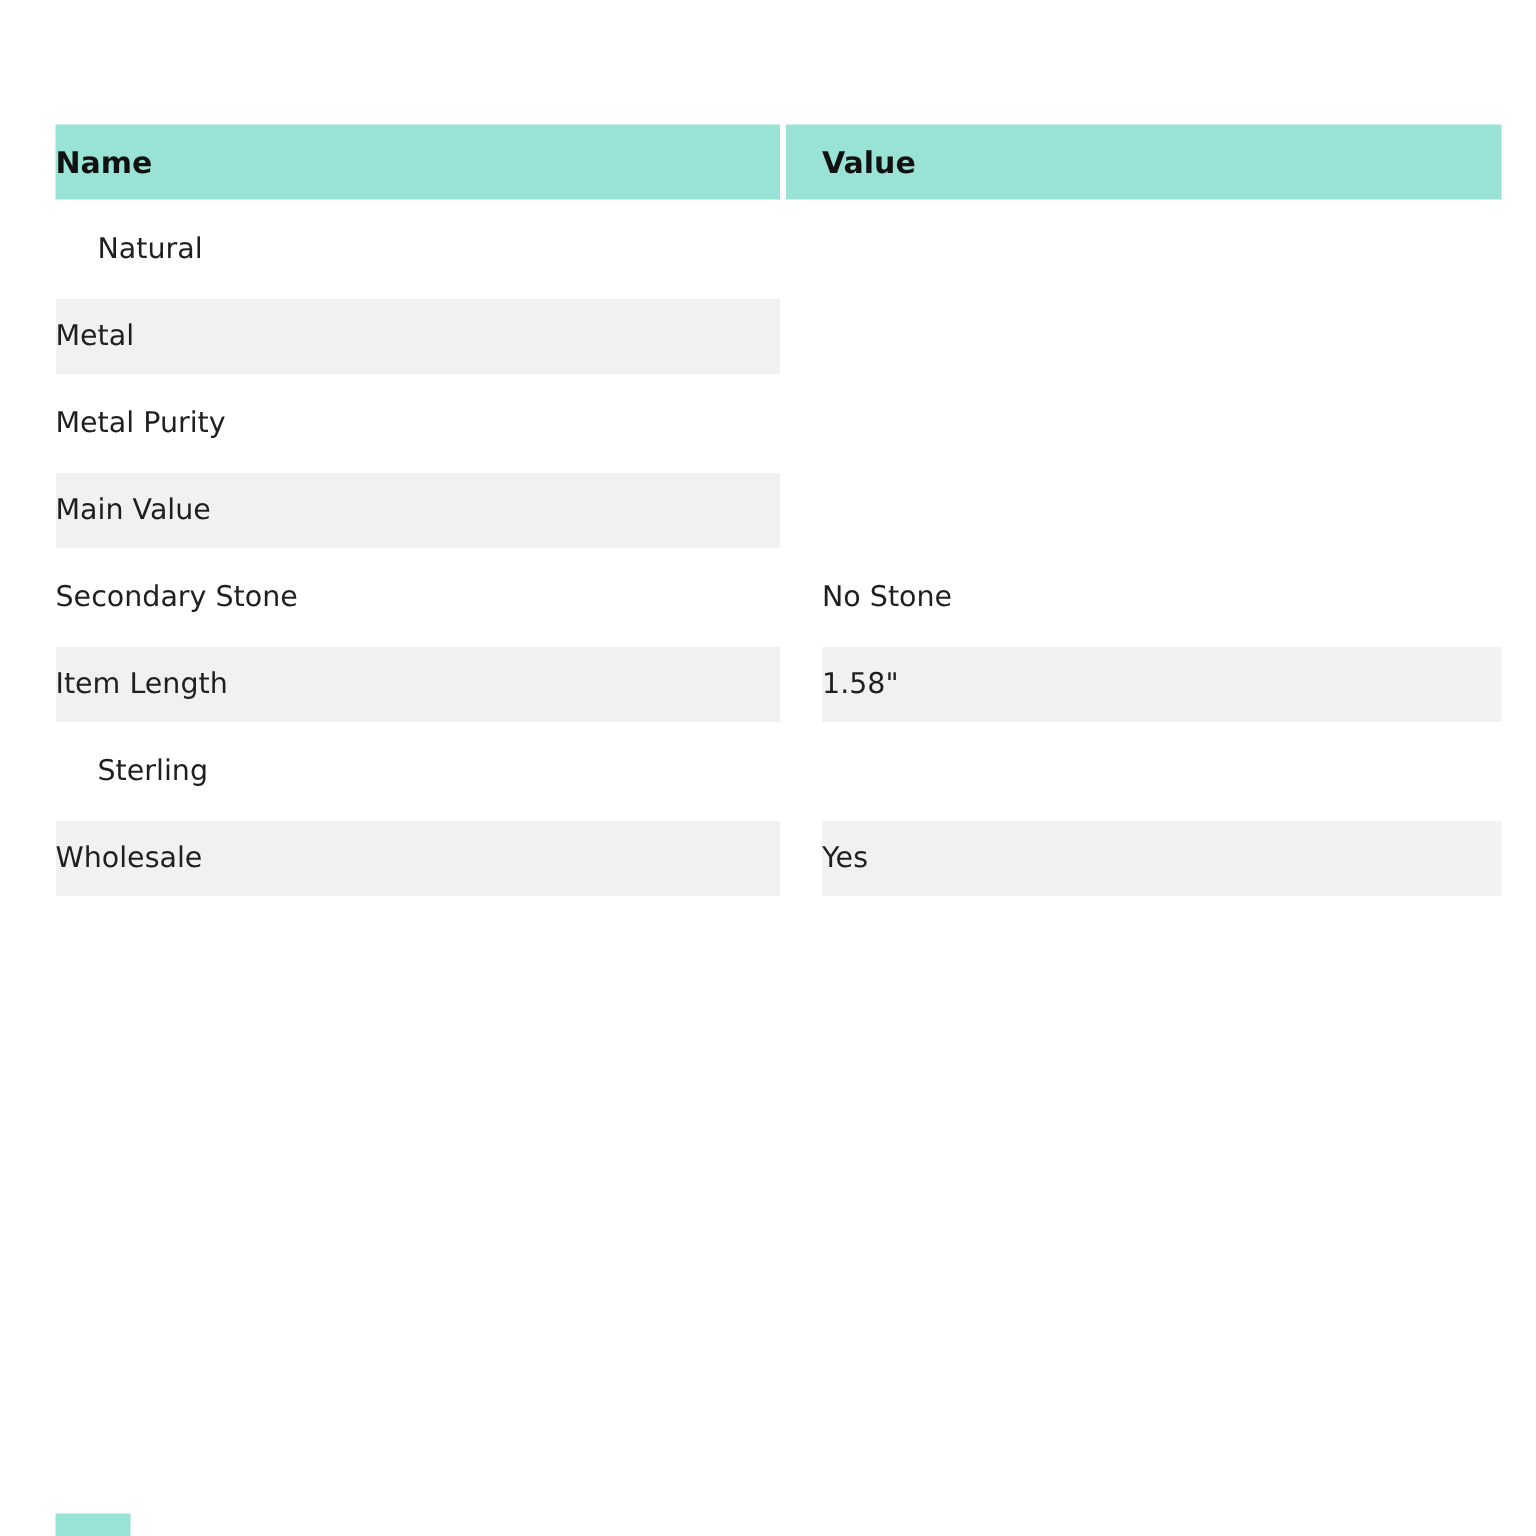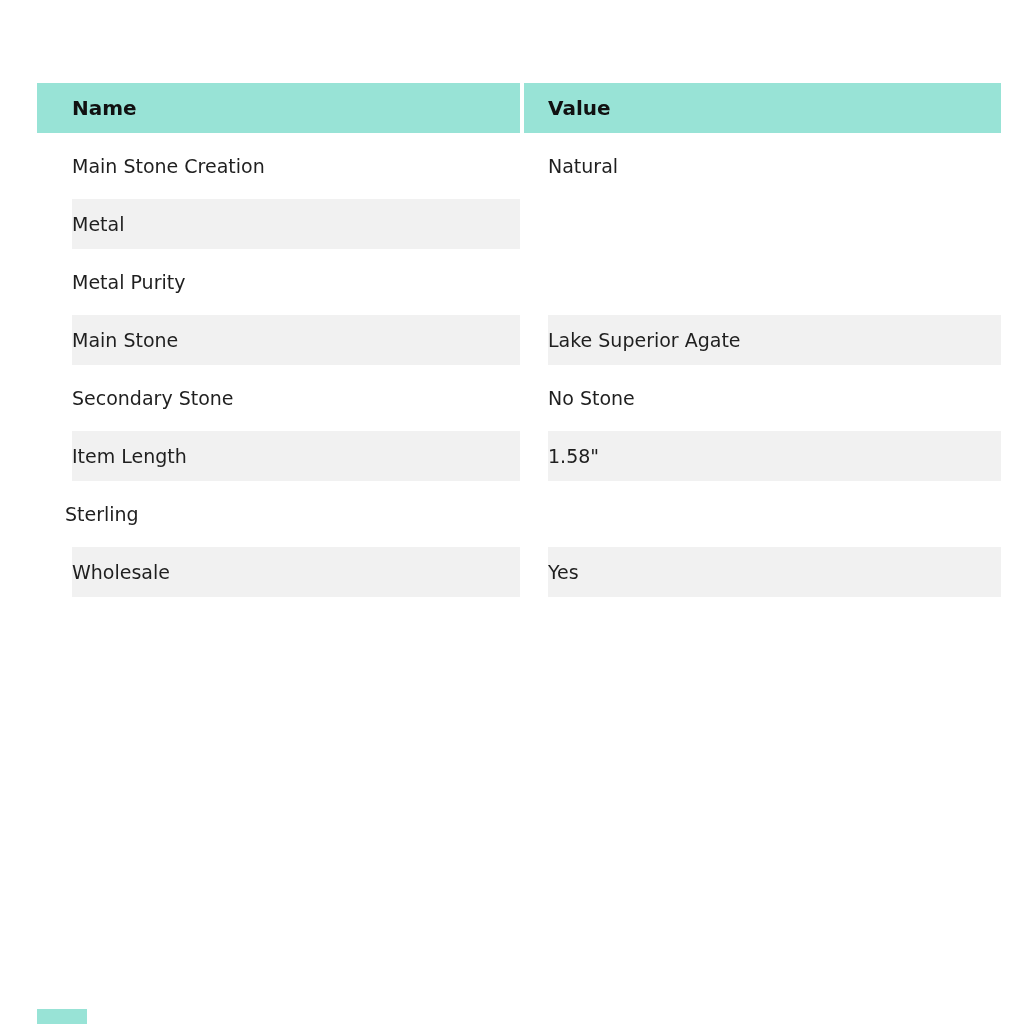--- a/index.html
+++ b/index.html
@@ -42,21 +42,20 @@
     height: 58px;
   }
   .cell {
     display: flex;
     align-items: center;
     font-size: 19px;
     box-sizing: border-box;
   }
   .cell.name {
     width: 483px;
-    padding-left: 35px;
   }
   .colgap {
     width: 4px;
     flex: 0 0 4px;
   }
   .cell.value {
     flex: 1;
     padding-left: 24px;
   }
   
@@ -88,23 +87,20 @@
       </div>
       <div class="colgap"></div>
       <div class="cell value">
         <span>Value</span>
       </div>
     </div>
 
     <div class="tbody">
 
       <div class="trow">
-        <div class="cell name">
-          <span>Main Stone Creation</span>
-        </div>
         <div class="colgap"></div>
         <div class="cell value">
           <span>Natural</span>
         </div>
       </div>
 
       <div class="trow">
         <div class="cell name">
           <span>Metal</span>
         </div>
@@ -113,26 +109,23 @@
 
       <div class="trow">
         <div class="cell name">
           <span>Metal Purity</span>
         </div>
         <div class="colgap"></div>
       </div>
 
       <div class="trow">
         <div class="cell name">
-          <span>Main Stone</span>
+          <span>Main Value</span>
         </div>
         <div class="colgap"></div>
-        <div class="cell value">
-          <span>Lake Superior Agate</span>
-        </div>
       </div>
 
       <div class="trow">
         <div class="cell name">
           <span>Secondary Stone</span>
         </div>
         <div class="colgap"></div>
         <div class="cell value">
           <span>No Stone</span>
         </div>

